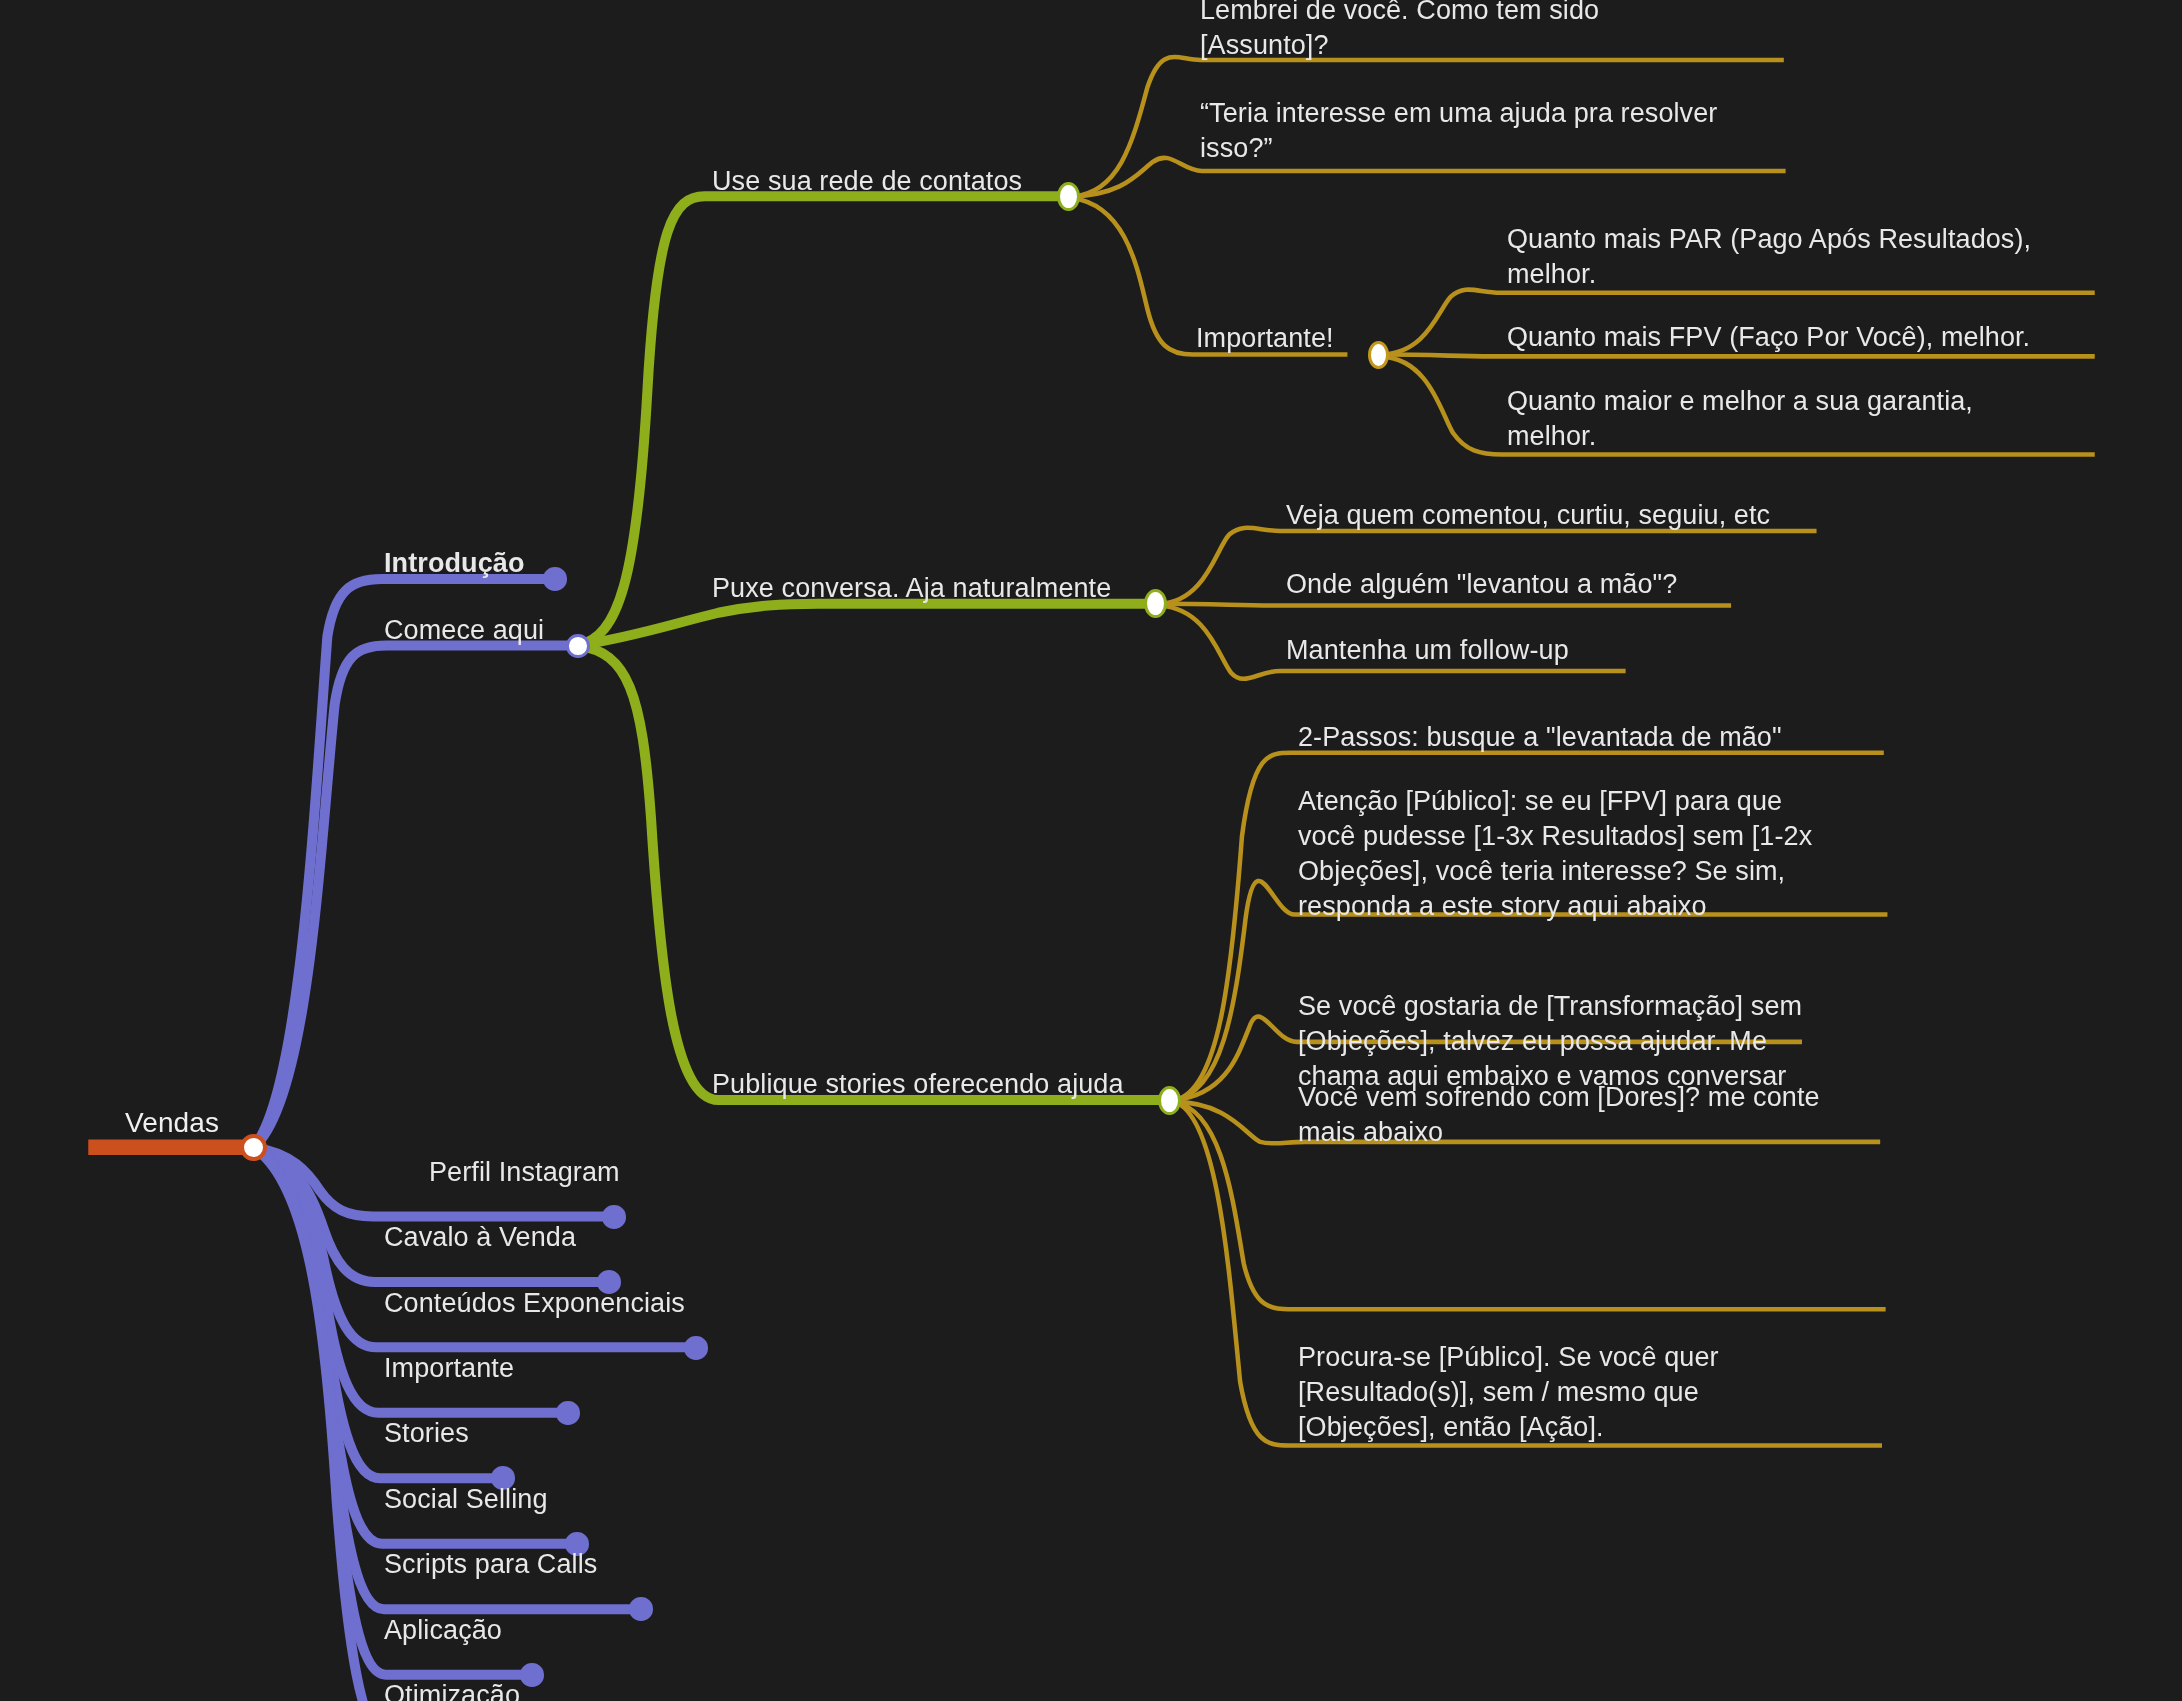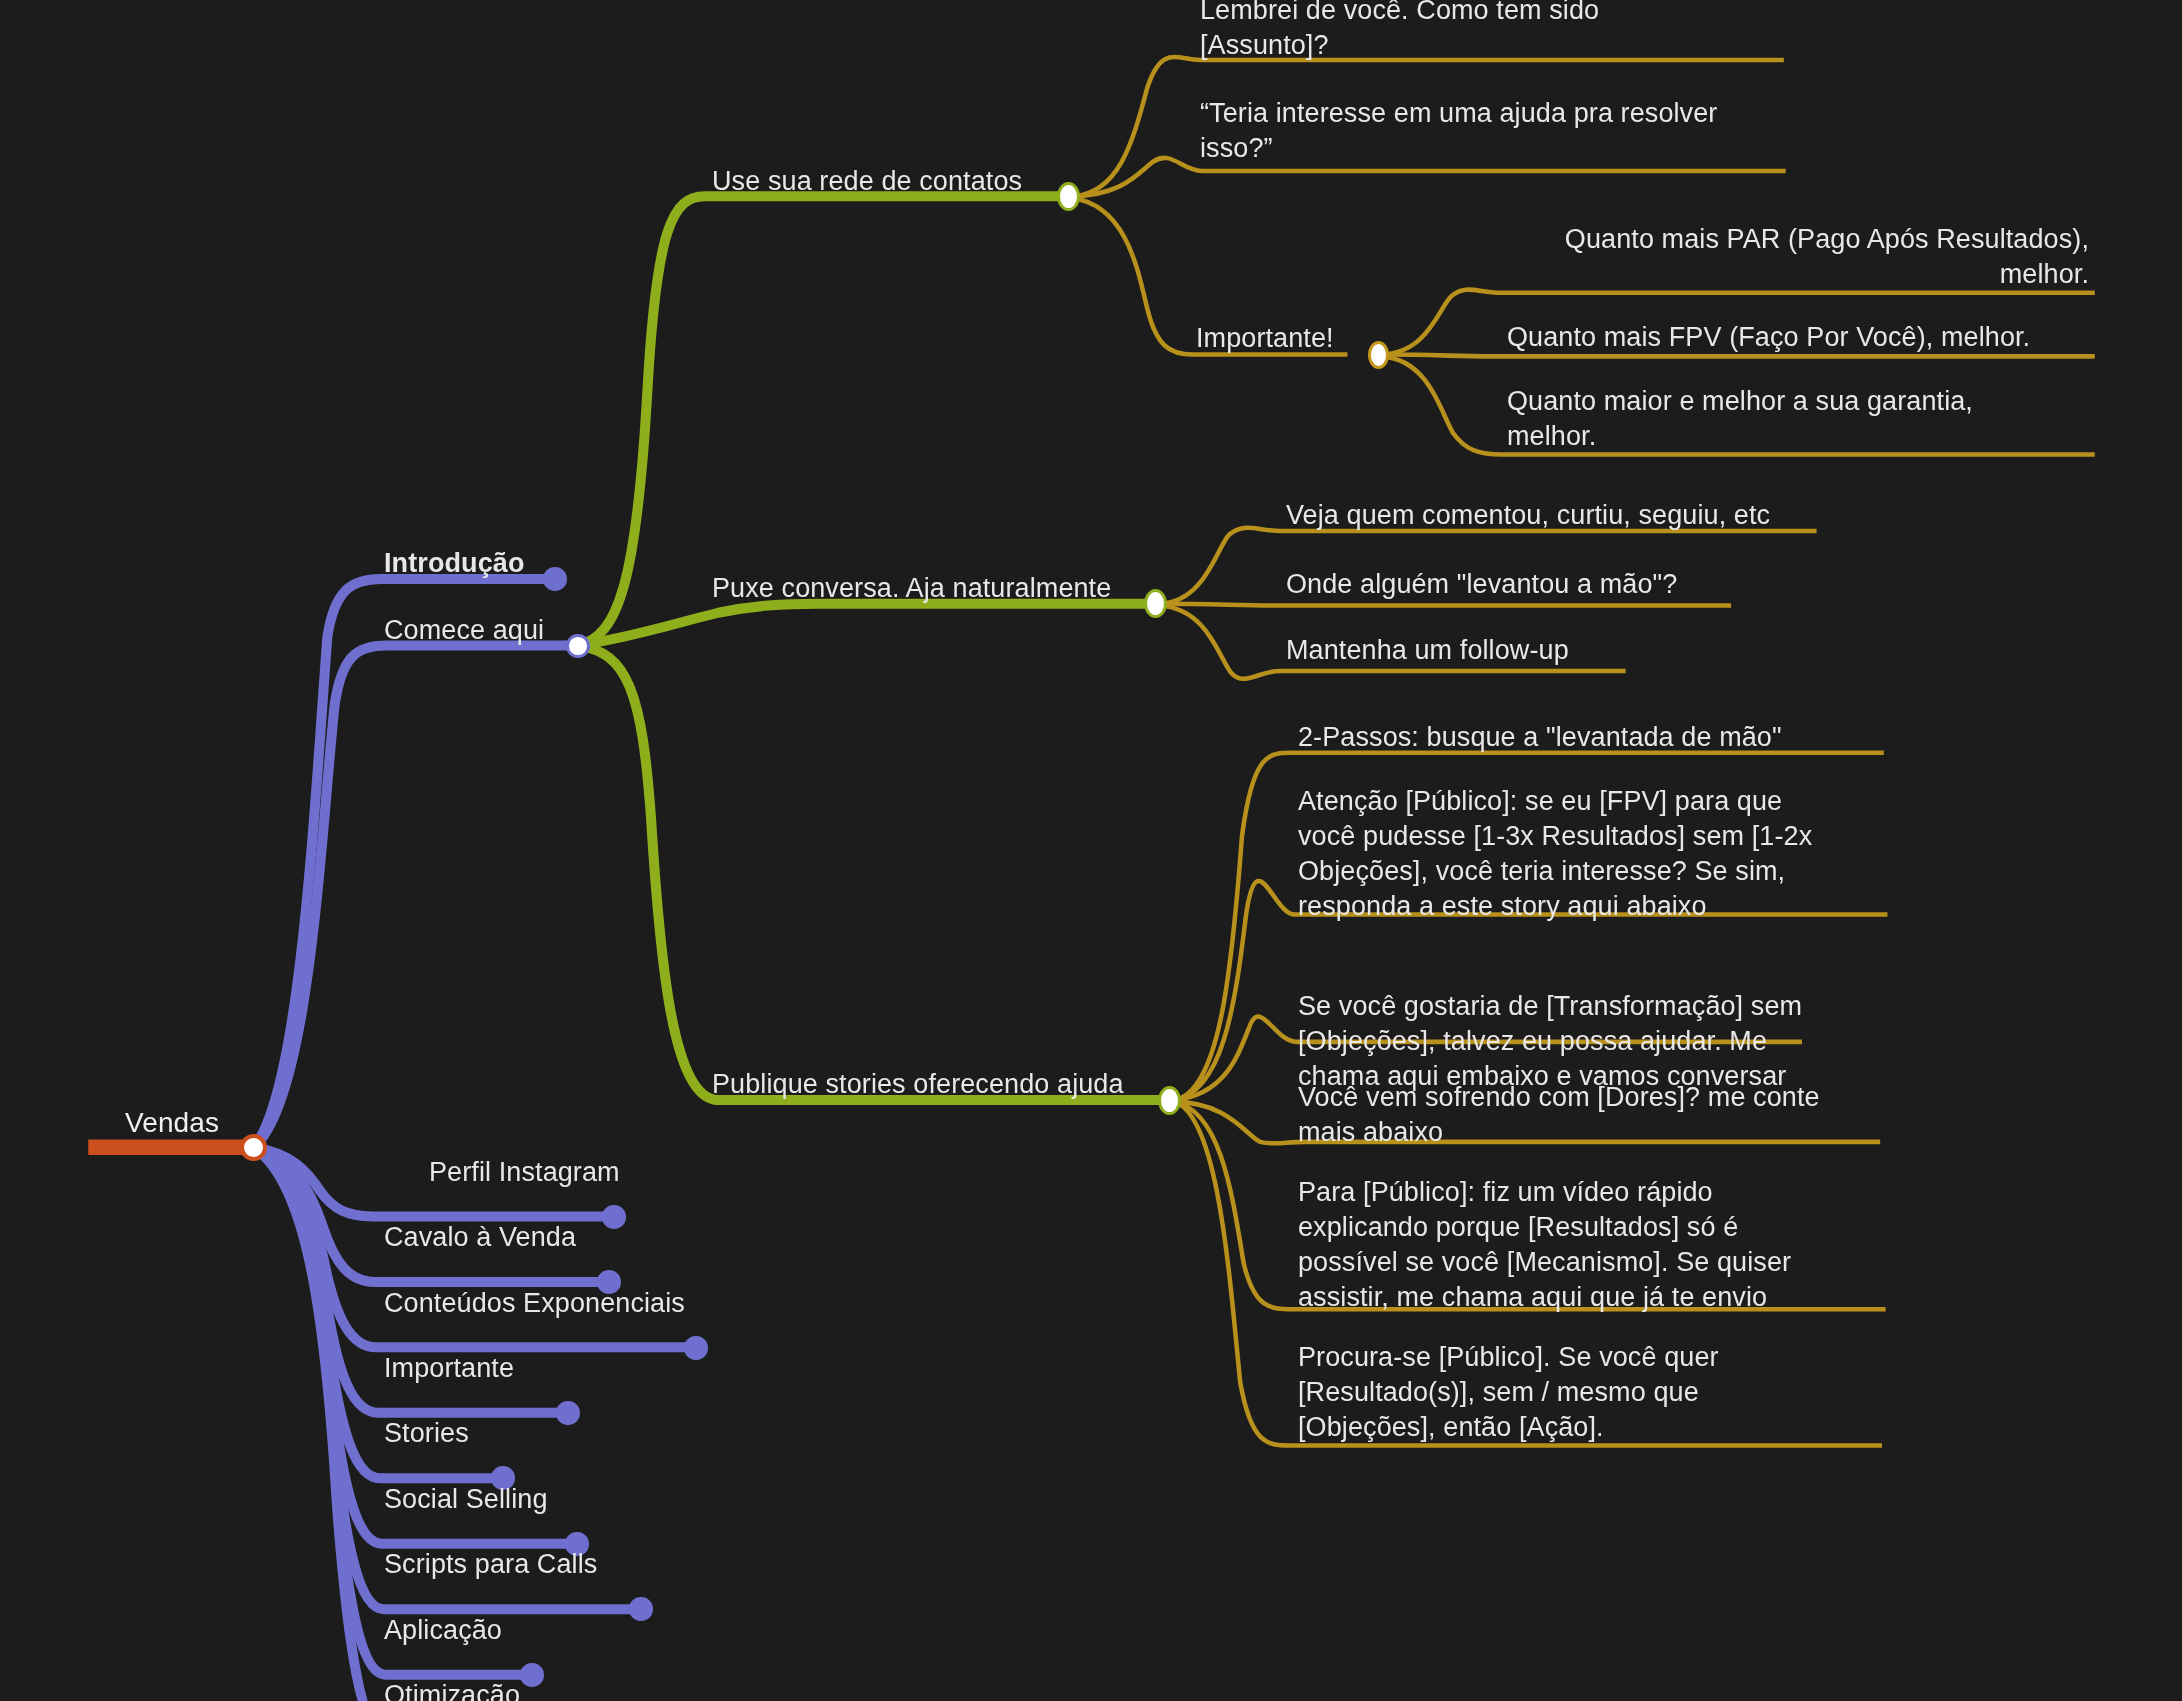--- a/index.html
+++ b/index.html
@@ -174,38 +174,37 @@
   <div class="node-label" style="left:712px; top:1067px;">Publique stories oferecendo ajuda</div>
   <div class="dot dot-open-green" style="left:1158px; top:1086px;"></div>
 
   <div class="node-label" style="left:1200px; top:-7.3px; width:436px;">Lembrei de você. Como tem sido [Assunto]?</div>
 
   <div class="node-label" style="left:1200px; top:96px; width:545px;">“Teria interesse em uma ajuda pra resolver isso?”</div>
 
   <div class="node-label" style="left:1196px; top:321px;">Importante!</div>
   <div class="dot dot-open-gold" style="left:1368px; top:341px;"></div>
 
-  <div class="node-label" style="left:1507px; top:222px; width:582px;text-align:right;">Quanto mais PAR (Pago Após Resultados), melhor.</div>
+  <div class="node-label" style="left:1507px; top:222px; width:582px;">Quanto mais PAR (Pago Após Resultados), melhor.</div>
 
   <div class="node-label" style="left:1507px; top:320px; width:600px;">Quanto mais FPV (Faço Por Você), melhor.</div>
 
   <div class="node-label" style="left:1507px; top:384px; width:527px;">Quanto maior e melhor a sua garantia, melhor.</div>
 
   <div class="node-label" style="left:1286px; top:498px; width:564px;">Veja quem comentou, curtiu, seguiu, etc</div>
 
   <div class="node-label" style="left:1286px; top:567px; width:509px;">Onde alguém "levantou a mão"?</div>
 
   <div class="node-label" style="left:1286px; top:633px; width:473px;">Mantenha um follow-up</div>
 
   <div class="node-label" style="left:1298px; top:720px; width:582px;">2-Passos: busque a "levantada de mão"</div>
 
   <div class="node-label" style="left:1298px; top:784px; width:545px;">Atenção [Público]: se eu [FPV] para que você pudesse [1-3x Resultados] sem [1-2x Objeções], você teria interesse? Se sim, responda a este story aqui abaixo</div>
 
   <div class="node-label" style="left:1298px; top:989px; width:545px;">Se você gostaria de [Transformação] sem [Objeções], talvez eu possa ajudar. Me chama aqui embaixo e vamos conversar</div>
 
   <div class="node-label" style="left:1298px; top:1080px; width:555px;">Você vem sofrendo com [Dores]? me conte mais abaixo</div>
 
-  <div class="node-label" style="left:1298px; top:1175px; width:545px;">Para [Público]: fiz um vídeo rápido explicando porque [Resultados] só é possível se você [Mecanismo]. Se quiser assistir, me chama aqui que já te envio</div>
 
   <div class="node-label" style="left:1298px; top:1340px; width:491px;">Procura-se [Público]. Se você quer [Resultado(s)], sem / mesmo que [Objeções], então [Ação].</div>
 
 </div>
 
 
 </body></html>

